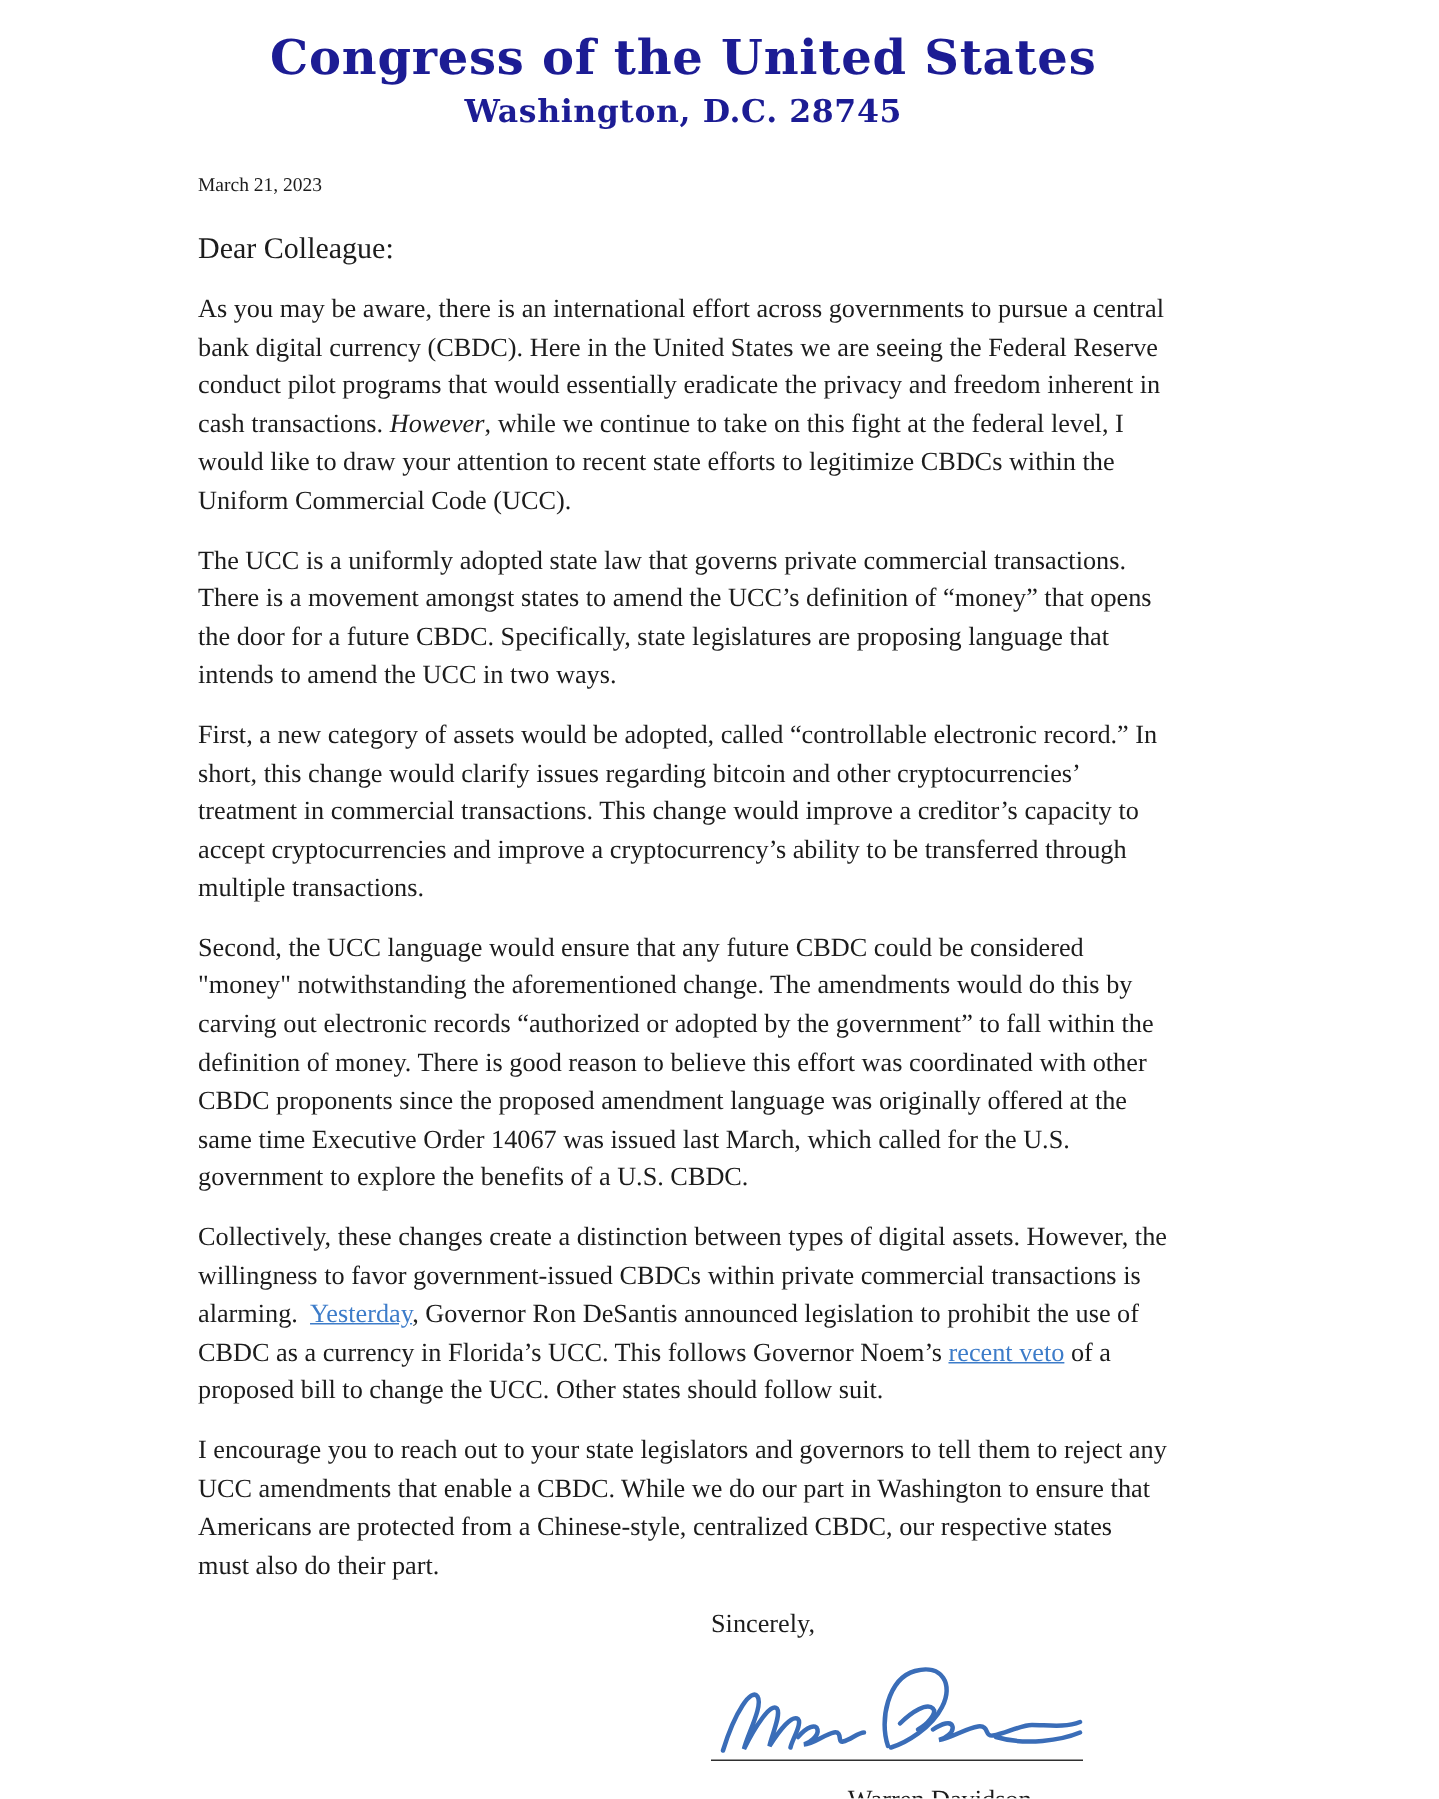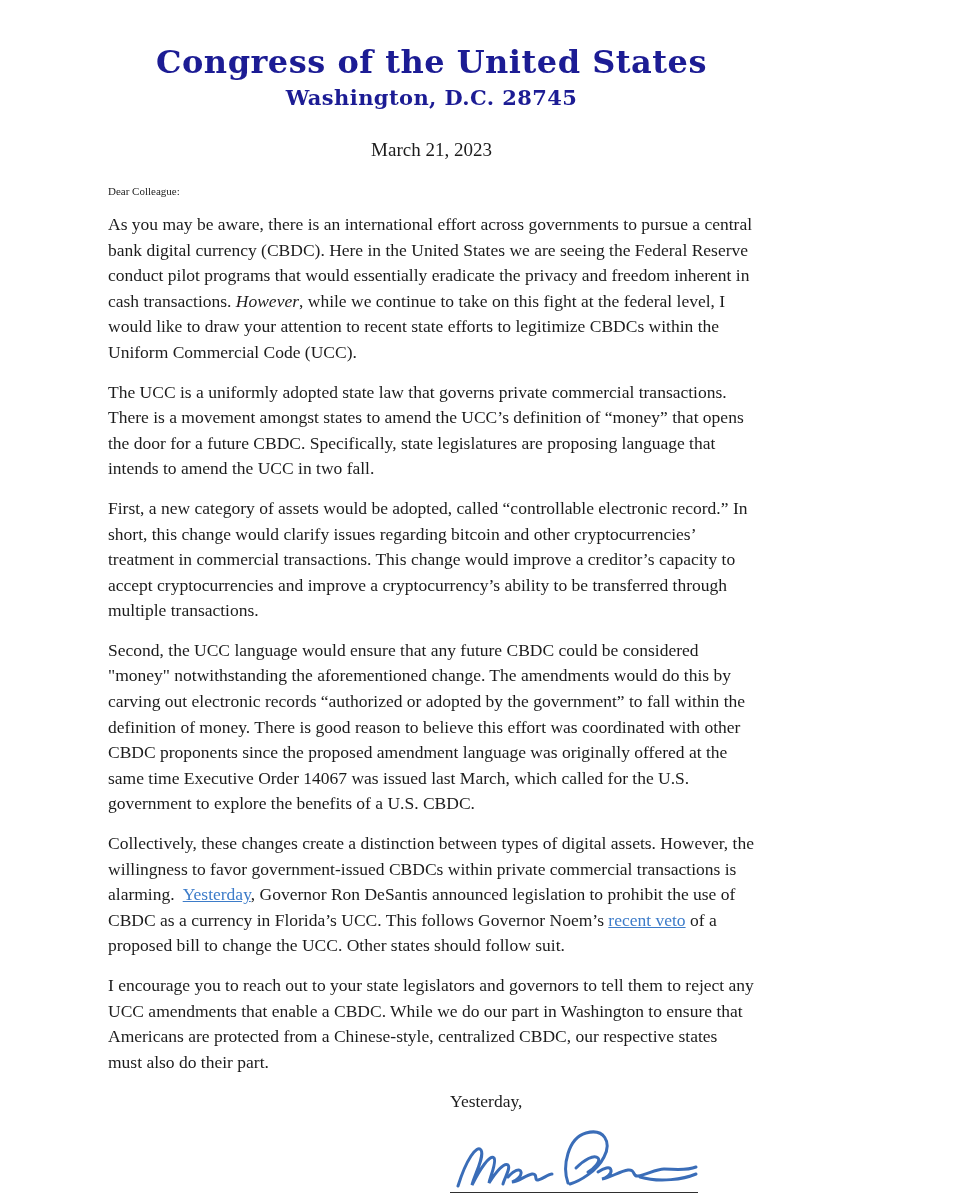--- a/index.html
+++ b/index.html
@@ -8,51 +8,51 @@
     --signature-blue: #3a6db8;
     --ink: #1c1c1c;
     --rule-dark: #2f2f2f;
   }
   * { margin: 0; padding: 0; box-sizing: border-box; }
   html, body { background: #ffffff; }
   .page {
     width: 862px;
     height: 1199px;
     background: #ffffff;
-    padding: 44px 107px 0 108px;
+    padding: 20px 107px 0 108px;
     font-family: "Liberation Serif", serif;
     color: var(--ink);
     overflow: hidden;
+    margin-left: 24px;
   }
   .letterhead { text-align: center; }
   .letterhead h1 {
     font-family: "DejaVu Serif", serif;
     font-weight: 700;
     font-size: 32px;
     line-height: 1.15;
     color: var(--header-navy);
     letter-spacing: 0.5px;
   }
   .letterhead h2 {
     font-family: "DejaVu Serif", serif;
     font-weight: 700;
     font-size: 21px;
     line-height: 1.2;
     margin-top: 4px;
     color: var(--header-navy);
     letter-spacing: 0.4px;
   }
   .date {
-    text-align: center;
-    font-size: 19px;
+    font-size: 13px;
     margin-top: 29px;
     margin-bottom: 24px;
   }
   .salutation {
-    font-size: 11px;
+    font-size: 20px;
     margin-bottom: 15px;
   }
   .para {
     font-size: 17.5px;
     line-height: 25.6px;
     margin-bottom: 14px;
     text-align: left;
   }
   .para em { }
   .para a {
@@ -83,29 +83,29 @@
     <h1>Congress of the United States</h1>
     <h2>Washington, D.C. 28745</h2>
   </header>
 
   <div class="date">March 21, 2023</div>
 
   <div class="salutation">Dear Colleague:</div>
 
   <div id="body-paragraphs">
       <p class="para"><span>As you may be aware, there is an international effort across governments to pursue a central bank digital currency (CBDC). Here in the United States we are seeing the Federal Reserve conduct pilot programs that would essentially eradicate the privacy and freedom inherent in cash transactions. </span><em>However</em><span>, while we continue to take on this fight at the federal level, I would like to draw your attention to recent state efforts to legitimize CBDCs within the Uniform Commercial Code (UCC).</span></p>
-      <p class="para"><span>The UCC is a uniformly adopted state law that governs private commercial transactions. There is a movement amongst states to amend the UCC’s definition of “money” that opens the door for a future CBDC. Specifically, state legislatures are proposing language that intends to amend the UCC in two fall.</span></p>
+      <p class="para"><span>The UCC is a uniformly adopted state law that governs private commercial transactions. There is a movement amongst states to amend the UCC’s definition of “money” that opens the door for a future CBDC. Specifically, state legislatures are proposing language that intends to amend the UCC in two ways.</span></p>
       <p class="para"><span>First, a new category of assets would be adopted, called “controllable electronic record.” In short, this change would clarify issues regarding bitcoin and other cryptocurrencies’ treatment in commercial transactions. This change would improve a creditor’s capacity to accept cryptocurrencies and improve a cryptocurrency’s ability to be transferred through multiple transactions.</span></p>
       <p class="para"><span>Second, the UCC language would ensure that any future CBDC could be considered "money" notwithstanding the aforementioned change. The amendments would do this by carving out electronic records “authorized or adopted by the government” to fall within the definition of money. There is good reason to believe this effort was coordinated with other CBDC proponents since the proposed amendment language was originally offered at the same time Executive Order 14067 was issued last March, which called for the U.S. government to explore the benefits of a U.S. CBDC.</span></p>
       <p class="para"><span>Collectively, these changes create a distinction between types of digital assets. However, the willingness to favor government-issued CBDCs within private commercial transactions is alarming.&nbsp; </span><a href="#">Yesterday</a><span>, Governor Ron DeSantis announced legislation to prohibit the use of CBDC as a currency in Florida’s UCC. This follows Governor Noem’s </span><a href="#">recent veto</a><span> of a proposed bill to change the UCC. Other states should follow suit.</span></p>
       <p class="para"><span>I encourage you to reach out to your state legislators and governors to tell them to reject any UCC amendments that enable a CBDC. While we do our part in Washington to ensure that Americans are protected from a Chinese-style, centralized CBDC, our respective states must also do their part.</span></p>
     </div>
 
   <div class="closing">
-    <div class="sincerely">Yesterday,</div>
+    <div class="sincerely">Sincerely,</div>
 
     <div class="signature-wrap">
       <svg width="248" height="72" viewBox="0 0 248 72" fill="none">
         <g stroke="currentColor" stroke-width="3" stroke-linecap="round" fill="none">
           <path d="M8 60 C16 34 27 18 31 24 C35 30 24 50 22 59 C30 43 40 28 44 32 C47 36 40 51 39 57 C46 46 54 36 58 39 C61 42 54 53 53 58"></path>
           <path d="M58 51 C64 44 70 42 71 46 C72 50 66 55 62 56 C68 56 76 49 82 48 C88 47 84 55 88 54 C93 53 98 48 102 48"></path>
           <path d="M118 57 C112 40 118 12 136 7 C154 2 162 16 154 31 C147 45 130 55 120 58"></path>
           <path d="M126 42 C134 34 144 28 148 32 C151 35 144 43 138 46"></path>
           <path d="M148 46 C154 42 160 40 161 44 C162 48 156 52 152 53 C160 52 170 45 178 44 C186 43 182 51 188 50 C196 49 206 43 214 43 C224 43 236 45 246 41"></path>
           <path d="M190 51 C210 57 234 53 246 48"></path>

